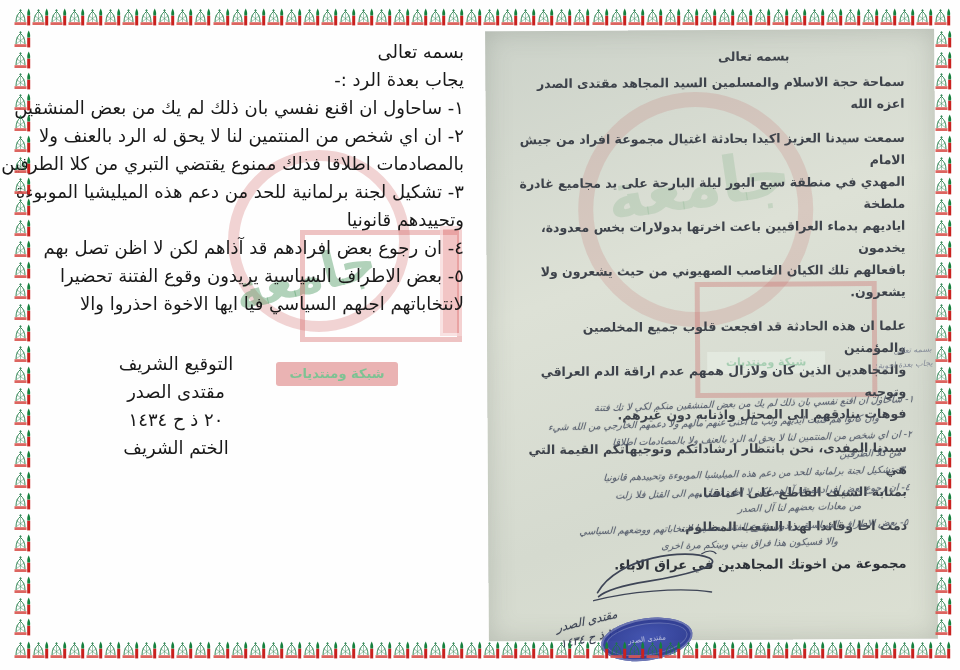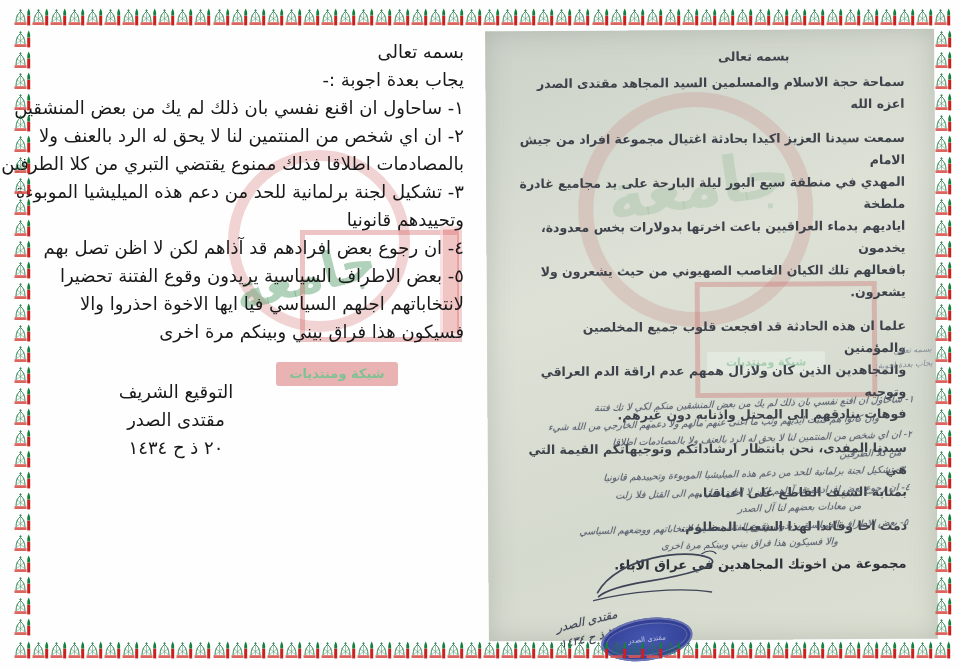--- a/index.html
+++ b/index.html
@@ -1376,36 +1376,36 @@
   <div class="left-col">
 
     <div class="wm wm-ring" style="left:200px;top:112px;width:160px;height:160px;"></div>
     <div class="wm wm-word" style="left:205px;top:210px;font-size:50px;transform:rotate(-14deg);">جامعة</div>
     <div class="wm wm-rect" style="left:272px;top:192px;width:152px;height:102px;"></div>
     <div class="wm wm-bar" style="left:412px;top:188px;width:22px;height:110px;"></div>
     <div class="wm wm-label" style="left:248px;top:324px;width:122px;height:24px;">شبكة ومنتديات</div>
 
     <div class="t-text">
       <div class="t-line">بسمه تعالى</div>
-      <div class="t-line">يجاب بعدة اجوبة :-</div>
+      <div class="t-line">يجاب بعدة الرد :-</div>
       <div>
           <div class="t-line">١- ساحاول ان اقنع نفسي بان ذلك لم يك من بعض المنشقين</div>
           <div class="t-line">٢- ان اي شخص من المنتمين لنا لا يحق له الرد بالعنف ولا</div>
           <div class="t-line">بالمصادمات اطلاقا فذلك ممنوع يقتضي التبري من كلا الطرفين</div>
           <div class="t-line">٣- تشكيل لجنة برلمانية للحد من دعم هذه الميليشيا الموبوءة</div>
           <div class="t-line">وتحييدهم قانونيا</div>
           <div class="t-line">٤- ان رجوع بعض افرادهم قد آذاهم لكن لا اظن تصل بهم</div>
           <div class="t-line">٥- بعض الاطراف السياسية يريدون وقوع الفتنة تحضيرا</div>
           <div class="t-line">لانتخاباتهم اجلهم السياسي فيا ايها الاخوة احذروا والا</div>
-          <div class="t-line">فسيكون هذا فراق بيني وبينكم مرة اخرى</div>
         </div>
       <div class="sig-block">
           <div class="t-line" style="white-space:normal;margin-top:32px;">التوقيع الشريف</div>
           <div class="t-line" style="white-space:normal;">مقتدى الصدر</div>
           <div class="t-line" style="white-space:normal;">٢٠ ذ ح ١٤٣٤</div>
+          <div class="t-line" style="white-space:normal;">الختم الشريف</div>
         </div>
     </div>
   </div>
 
   <div class="scan">
 
     <div class="wm wm-ring wm-scan-ring"></div>
     <div class="wm wm-word wm-scan-word">جامعة</div>
     <div class="wm wm-rect wm-scan-rect"></div>
     <div class="wm wm-scan-strip">شبكة ومنتديات</div>

